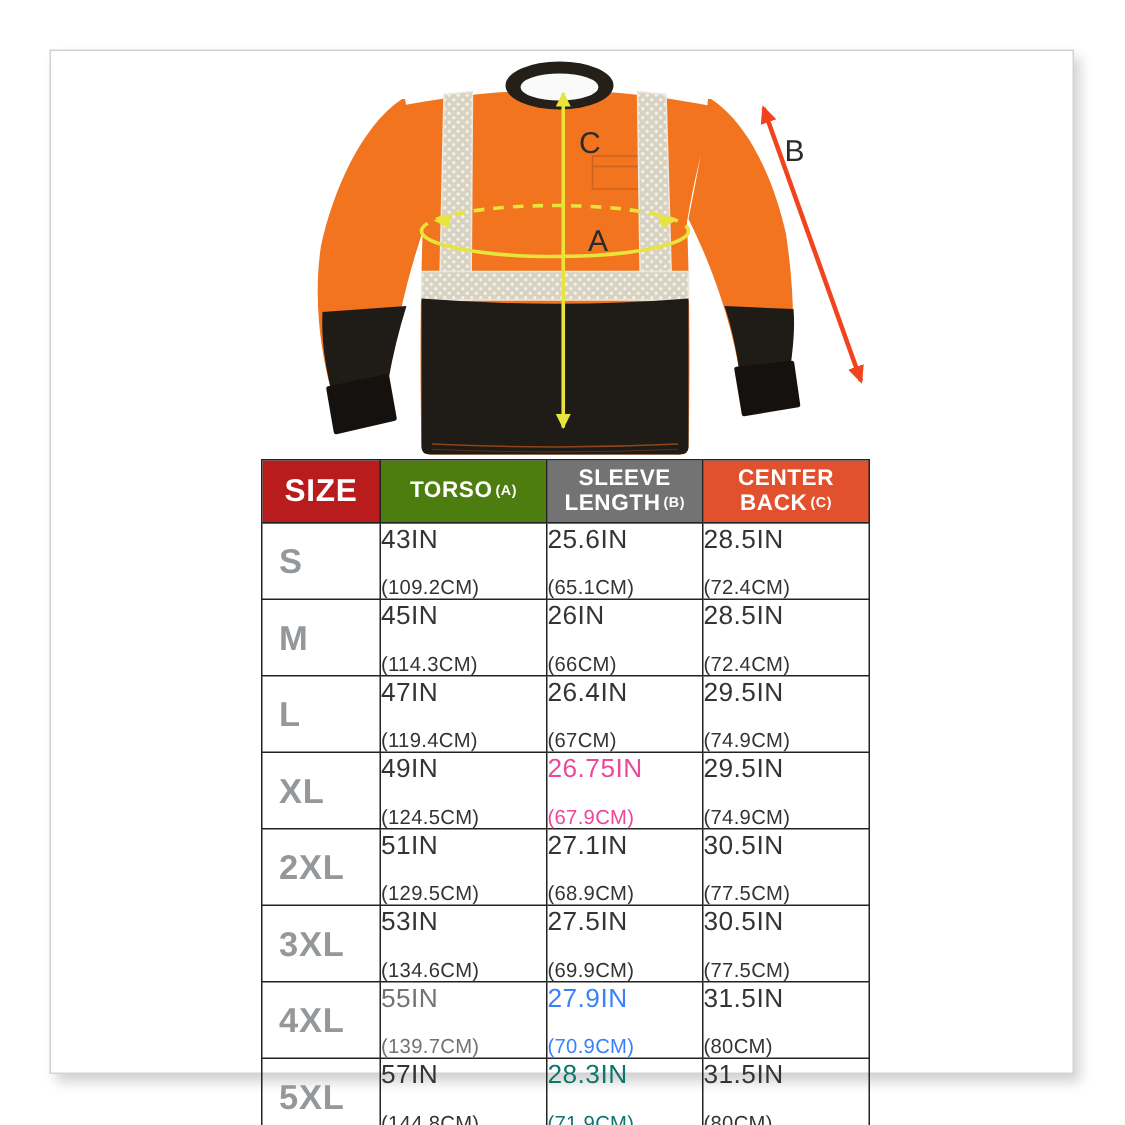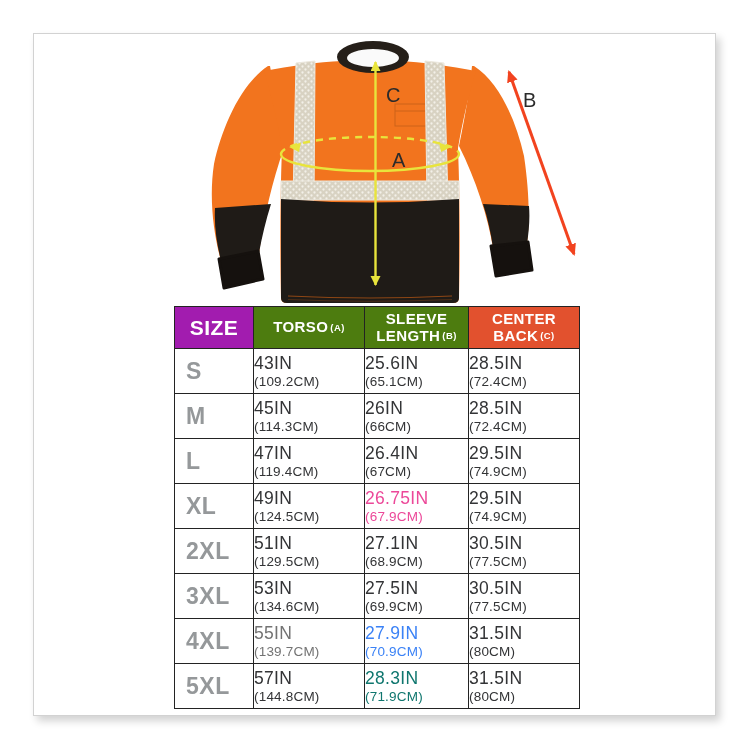--- a/index.html
+++ b/index.html
@@ -27,21 +27,21 @@
   }
   .size-table thead th.th-size{font-size:21px;letter-spacing:.5px;}
   .size-table .sub{font-size:9.5px;font-weight:bold;margin-left:2px;vertical-align:1.5px;}
   .size-table tbody tr{height:45px;}
   .size-table td.c-size{
     text-align:left;padding-left:11px;font-weight:bold;font-size:23px;
     letter-spacing:.5px;
   }
   .size-table td.c-val{text-align:left;vertical-align:middle;}
   .size-table td.c-val .in{font-size:17.5px;letter-spacing:.3px;}
-  .size-table td.c-val .cm{font-size:13.5px;letter-spacing:.2px;margin-top:0;}
+  .size-table td.c-val .cm{font-size:13.5px;letter-spacing:.2px;margin-top:14px;}
 </style>
 </head>
 <body>
 
 <div class="stage">
   <div class="card">
 
     <svg class="diagram" viewBox="0 0 400 280" xmlns="http://www.w3.org/2000/svg">
       <defs>
         <pattern id="tape" width="6" height="6" patternUnits="userSpaceOnUse">
@@ -120,27 +120,27 @@
 
     <table class="size-table">
       <colgroup>
         <col style="width:79px">
           <col style="width:111px">
           <col style="width:104px">
           <col style="width:111px">
       </colgroup>
       <thead>
         <tr>
-          <th class="th-size" style="background: #a21caf; color: rgb(255, 255, 255);">
+          <th class="th-size" style="background: #b91c1c; color: rgb(255, 255, 255);">
             <span>SIZE</span>
           </th>
           <th style="background: #4d7c0f; color: rgb(255, 255, 255);">
             <span>TORSO</span><span class="sub">(A)</span>
           </th>
-          <th style="background: #4d7c0f; color: rgb(255, 255, 255);">
+          <th style="background: #737373; color: rgb(255, 255, 255);">
             <div><span>SLEEVE</span></div>
             <div><span>LENGTH</span><span class="sub">(B)</span></div>
           </th>
           <th style="background: rgb(226, 81, 46); color: rgb(255, 255, 255);">
             <div><span>CENTER</span></div>
             <div><span>BACK</span><span class="sub">(C)</span></div>
           </th>
         </tr>
       </thead>
       <tbody>

